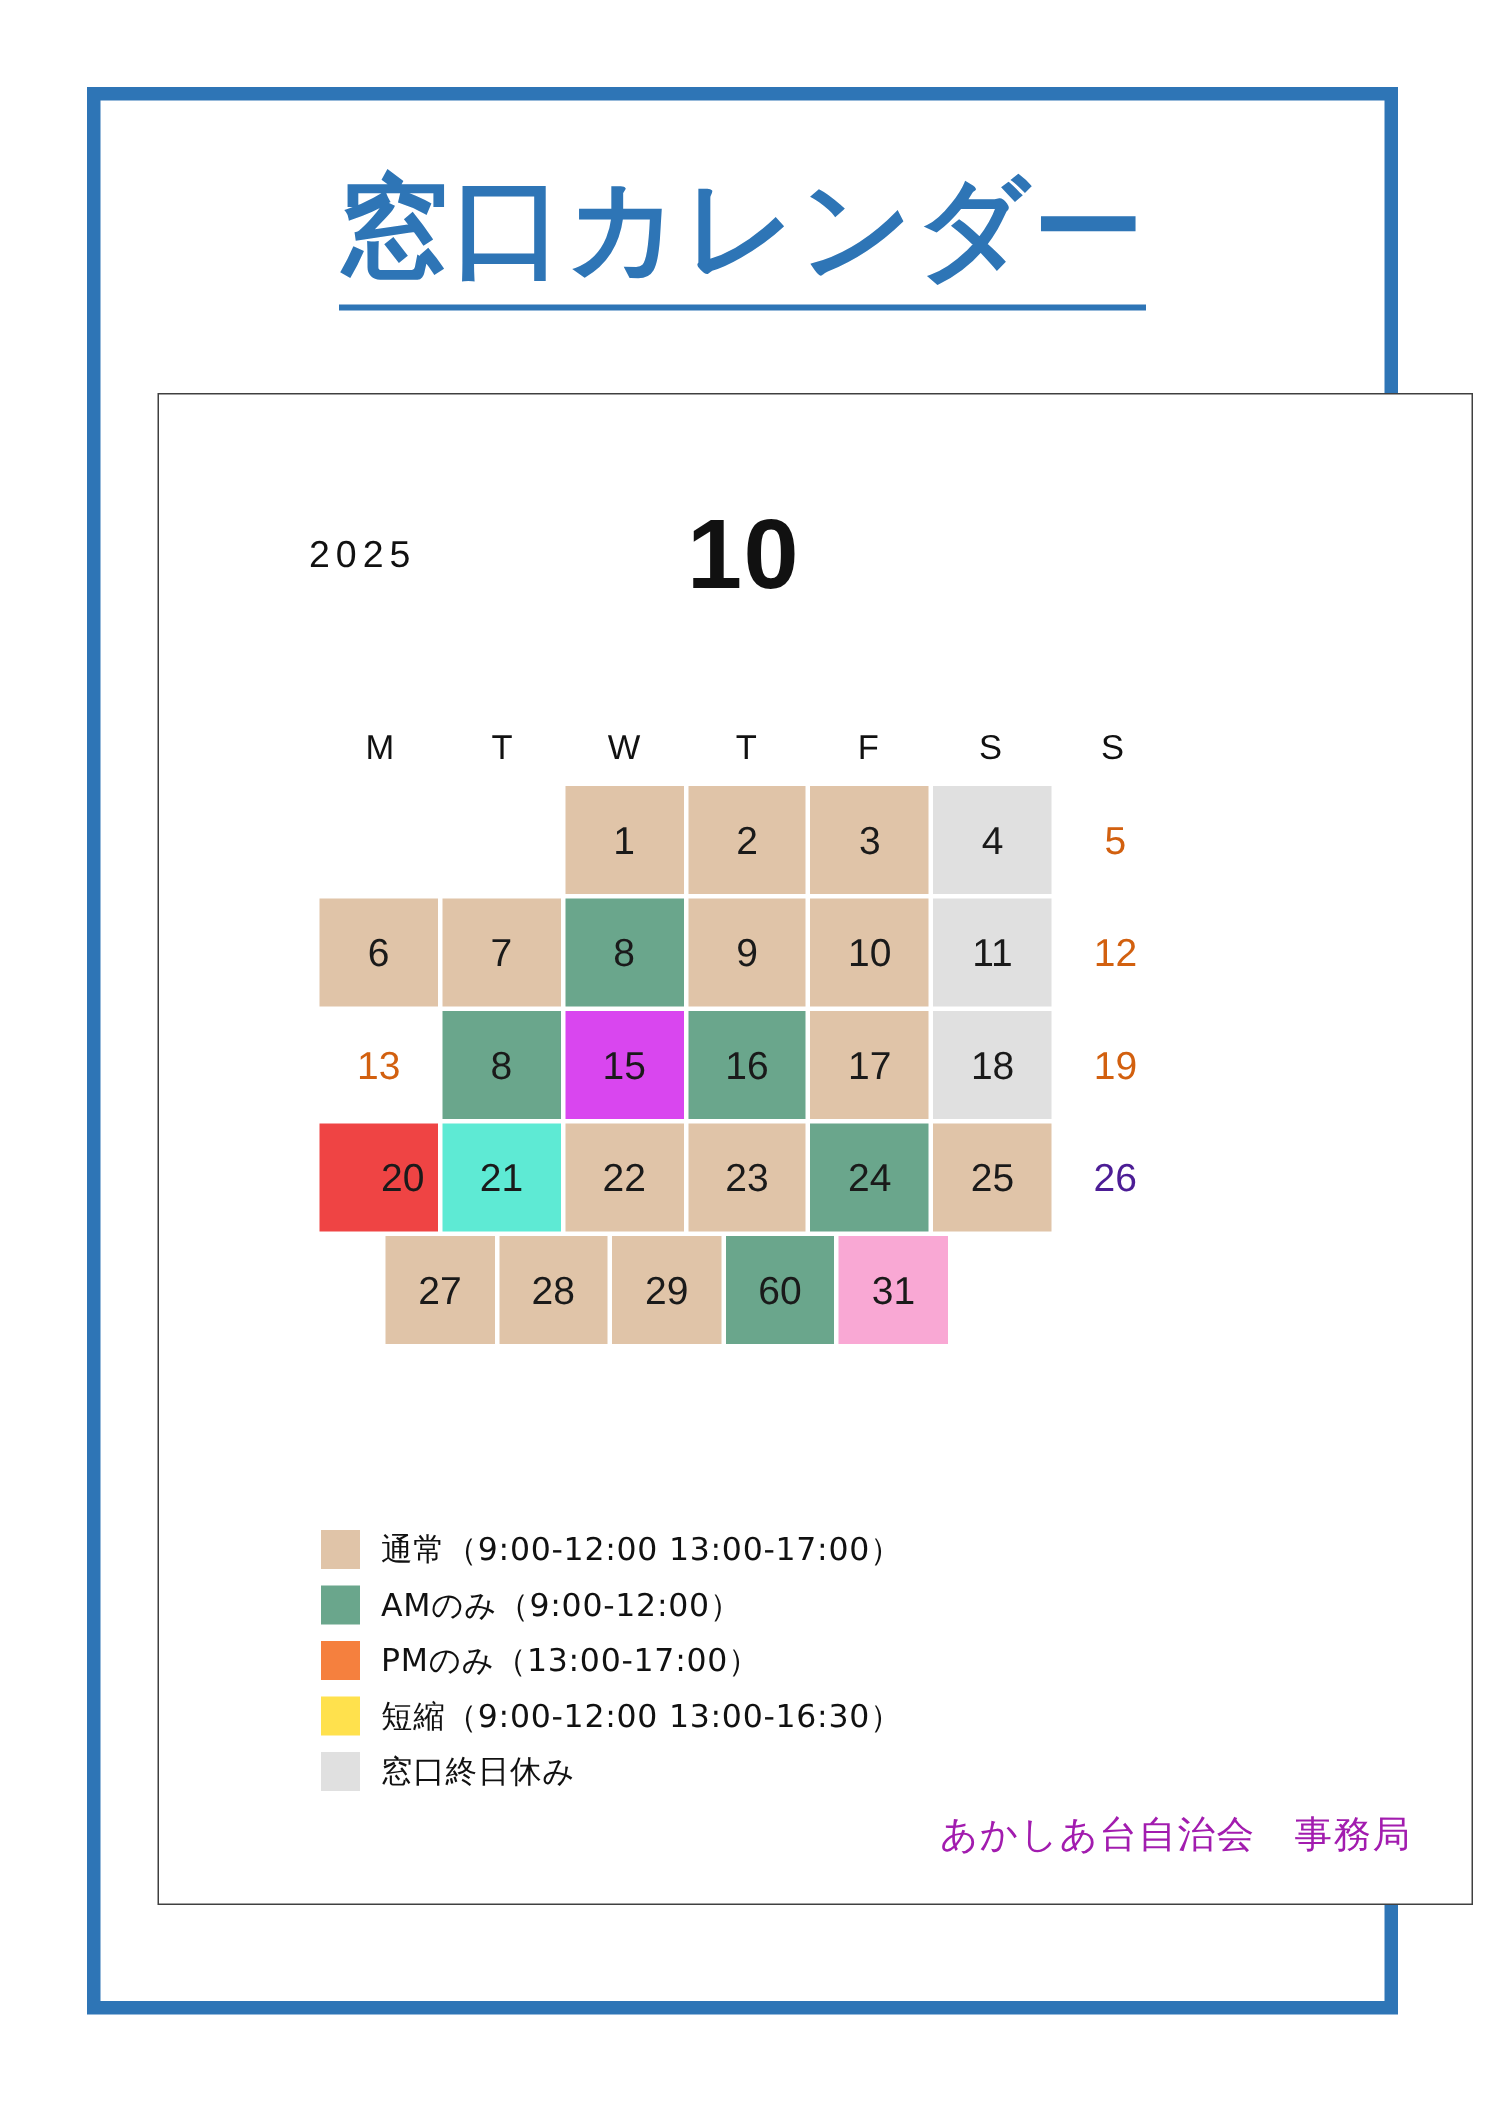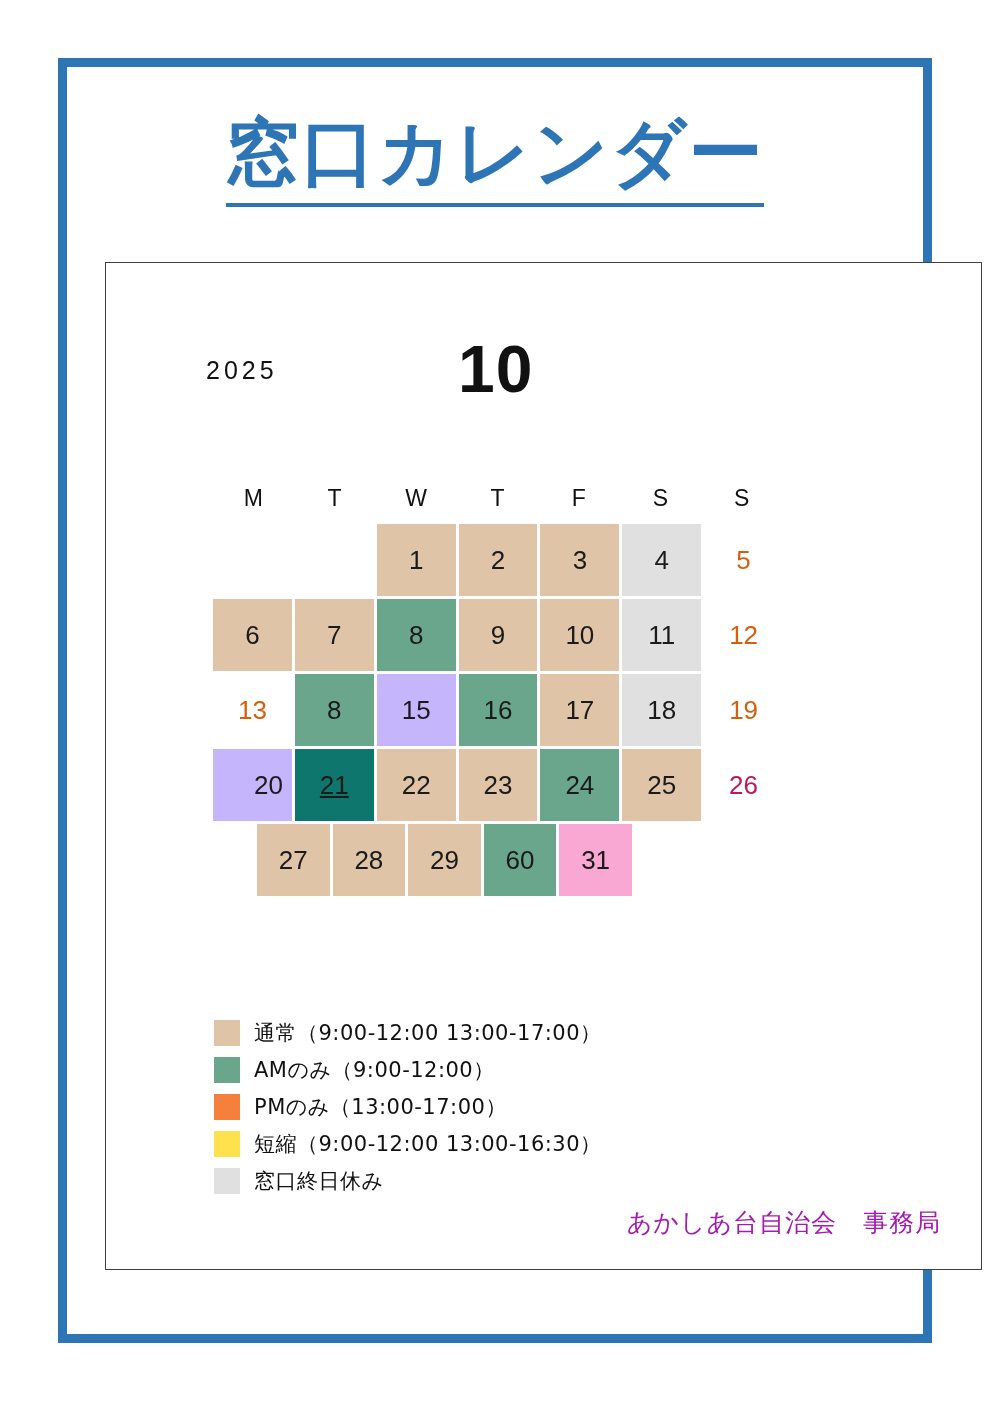--- a/index.html
+++ b/index.html
@@ -187,34 +187,34 @@
             <div class="cell" style="background: rgb(224, 196, 168);">7</div>
             <div class="cell" style="background: rgb(106, 166, 140);">8</div>
             <div class="cell" style="background: rgb(224, 196, 168);">9</div>
             <div class="cell" style="background: rgb(224, 196, 168);">10</div>
             <div class="cell" style="background: rgb(224, 224, 224);">11</div>
             <div class="cell none" style="color: rgb(210, 96, 15);">12</div>
           </div>
           <div class="week">
             <div class="cell none" style="color: rgb(210, 96, 15);">13</div>
             <div class="cell" style="background: rgb(106, 166, 140);">8</div>
-            <div class="cell" style="background: #c4b5fd;">15</div>
+            <div class="cell" style="background: #d946ef;">15</div>
             <div class="cell" style="background: rgb(106, 166, 140);">16</div>
             <div class="cell" style="background: rgb(224, 196, 168);">17</div>
             <div class="cell" style="background: rgb(224, 224, 224);">18</div>
             <div class="cell none" style="color: rgb(210, 96, 15);">19</div>
           </div>
           <div class="week">
-            <div class="cell" style="background: #c4b5fd; padding-left: 32px;">20</div>
-            <div class="cell" style="background: #0f766e; text-decoration: underline;">21</div>
+            <div class="cell" style="background: #ef4444; padding-left: 32px;">20</div>
+            <div class="cell" style="background: #5eead4;">21</div>
             <div class="cell" style="background: rgb(224, 196, 168);">22</div>
             <div class="cell" style="background: rgb(224, 196, 168);">23</div>
             <div class="cell" style="background: rgb(106, 166, 140);">24</div>
             <div class="cell" style="background: rgb(224, 196, 168);">25</div>
-            <div class="cell none" style="color: #be185d;">26</div>
+            <div class="cell none" style="color: #4c1d95;">26</div>
           </div>
           <div class="week">
             <div class="cell" style="background: rgb(224, 196, 168); margin-left: 44px;">27</div>
             <div class="cell" style="background: rgb(224, 196, 168);">28</div>
             <div class="cell" style="background: rgb(224, 196, 168);">29</div>
             <div class="cell" style="background: rgb(106, 166, 140);">60</div>
             <div class="cell" style="background: #f9a8d4;">31</div>
             <div class="cell empty"></div>
             <div class="cell empty"></div>
           </div>

